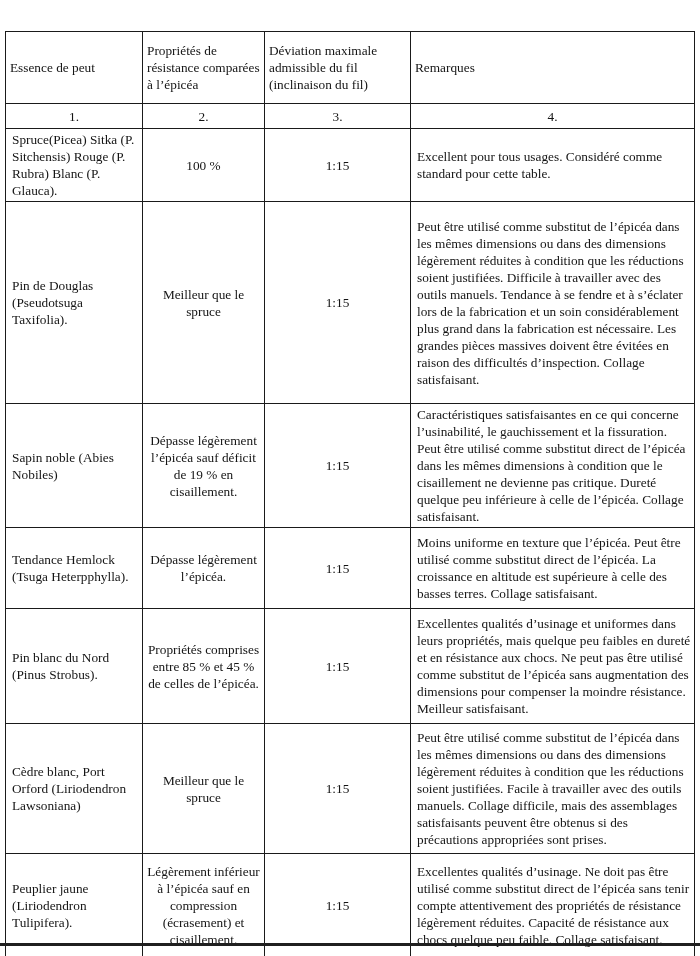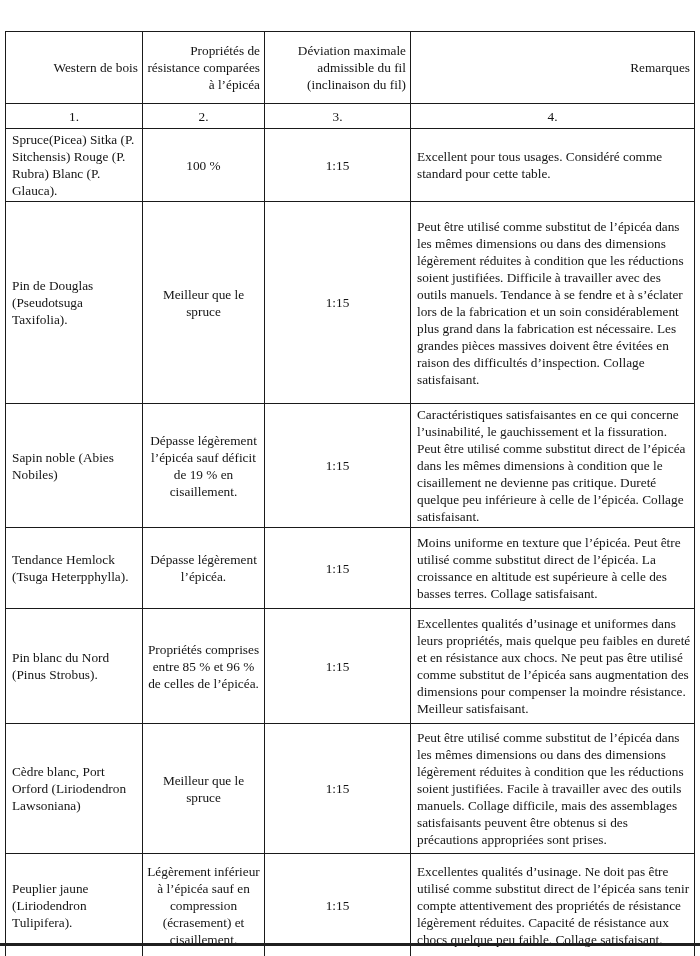--- a/index.html
+++ b/index.html
@@ -26,21 +26,21 @@
     line-height: 17px;
   }
   .doc-table th, .doc-table td {
     border: 1.6px solid #1a1a1a;
     padding: 2px 4px;
     vertical-align: middle;
     overflow: hidden;
   }
   .doc-table thead th {
     font-weight: normal;
-    text-align: right;
+    text-align: left;
   }
   tr.header-row { height: 72px; }
   tr.numbers-row { height: 25px; }
   td.col-essence {
     text-align: left;
     padding-left: 6px;
     padding-right: 3px;
   }
   td.col-proprietes, td.col-deviation, td.numcell {
     text-align: center;
@@ -72,21 +72,21 @@
 
 <table class="doc-table">
   <colgroup>
     <col style="width:137px">
     <col style="width:122px">
     <col style="width:146px">
     <col style="width:284px">
   </colgroup>
   <thead>
     <tr class="header-row">
-      <th>Western de bois</th>
+      <th>Essence de peut</th>
       <th>Propriétés de résistance comparées à l’épicéa</th>
       <th>Déviation maximale admissible du fil (inclinaison du fil)</th>
       <th>Remarques</th>
     </tr>
     <tr class="numbers-row">
       <td class="numcell">1.</td>
       <td class="numcell">2.</td>
       <td class="numcell">3.</td>
       <td class="numcell">4.</td>
     </tr>
@@ -111,21 +111,21 @@
         <td class="col-remarques">Caractéristiques satisfaisantes en ce qui concerne l’usinabilité, le gauchissement et la fissuration. Peut être utilisé comme substitut direct de l’épicéa dans les mêmes dimensions à condition que le cisaillement ne devienne pas critique. Dureté quelque peu inférieure à celle de l’épicéa. Collage satisfaisant.</td>
       </tr>
       <tr>
         <td class="col-essence">Tendance Hemlock (Tsuga Heterpphylla).</td>
         <td class="col-proprietes">Dépasse légèrement l’épicéa.</td>
         <td class="col-deviation">1:15</td>
         <td class="col-remarques">Moins uniforme en texture que l’épicéa. Peut être utilisé comme substitut direct de l’épicéa. La croissance en altitude est supérieure à celle des basses terres. Collage satisfaisant.</td>
       </tr>
       <tr>
         <td class="col-essence">Pin blanc du Nord (Pinus Strobus).</td>
-        <td class="col-proprietes">Propriétés comprises entre 85 % et 96 % de celles de l’épicéa.</td>
+        <td class="col-proprietes">Propriétés comprises entre 85 % et 45 % de celles de l’épicéa.</td>
         <td class="col-deviation">1:15</td>
         <td class="col-remarques">Excellentes qualités d’usinage et uniformes dans leurs propriétés, mais quelque peu faibles en dureté et en résistance aux chocs. Ne peut pas être utilisé comme substitut de l’épicéa sans augmentation des dimensions pour compenser la moindre résistance. Meilleur satisfaisant.</td>
       </tr>
       <tr>
         <td class="col-essence">Cèdre blanc, Port Orford (Liriodendron Lawsoniana)</td>
         <td class="col-proprietes">Meilleur que le spruce</td>
         <td class="col-deviation">1:15</td>
         <td class="col-remarques">Peut être utilisé comme substitut de l’épicéa dans les mêmes dimensions ou dans des dimensions légèrement réduites à condition que les réductions soient justifiées. Facile à travailler avec des outils manuels. Collage difficile, mais des assemblages satisfaisants peuvent être obtenus si des précautions appropriées sont prises.</td>
       </tr>
       <tr>

